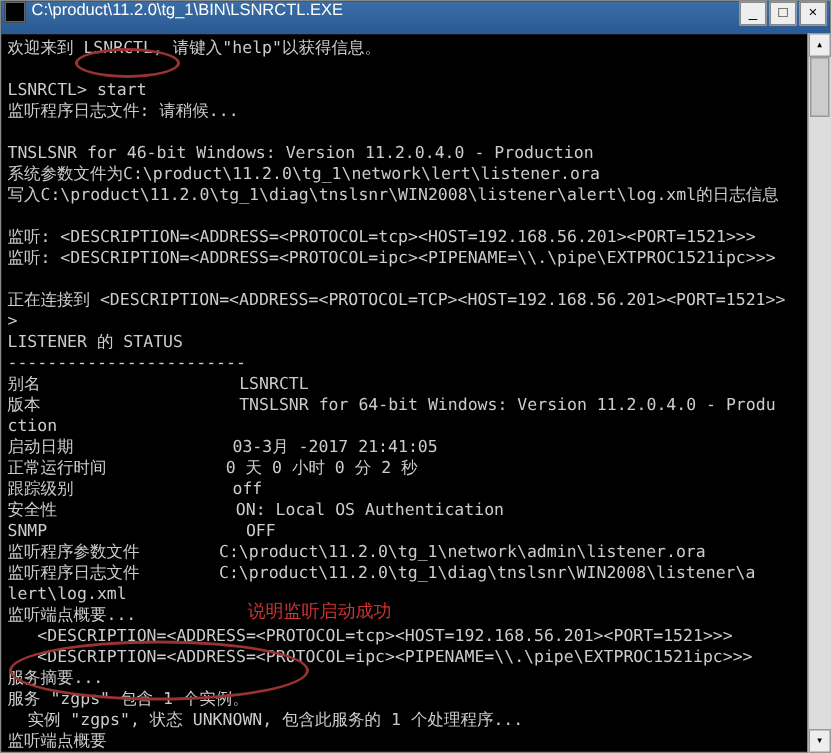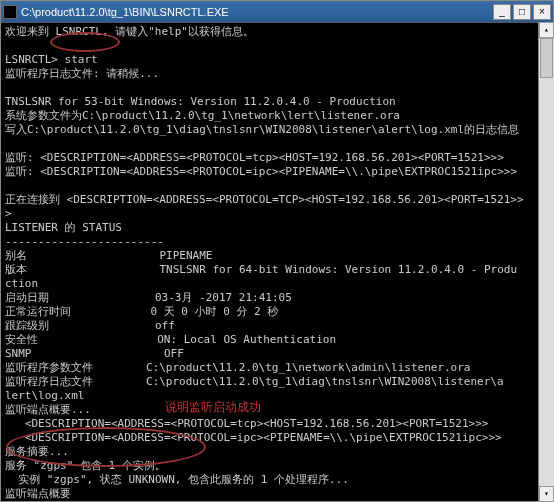--- a/index.html
+++ b/index.html
@@ -14,21 +14,21 @@
 .window {
   width: 554px;
   height: 502px;
   border: 1px solid #888;
   background: #000;
 }
 .titlebar {
   height: 22px;
   background: linear-gradient(to bottom, #3a6ea5, #2a5a95);
   display: flex;
-  align-items: center;
+  align-items: flex-start;
   padding: 0 2px;
   border-bottom: 1px solid #555;
 }
 .title-icon {
   width: 14px;
   height: 14px;
   background: #000;
   border: 1px solid #666;
   margin-right: 4px;
 }
@@ -126,32 +126,32 @@
       <div class="win-btn">_</div>
       <div class="win-btn">□</div>
       <div class="win-btn">×</div>
     </div>
   </div>
   <div class="terminal"><span>欢迎来到 LSNRCTL, 请键入"help"以获得信息。</span>
 
 <span><span>LSNRCTL&gt;</span> <span>start</span></span>
 <span>监听程序日志文件: 请稍候...</span>
 
-<span>TNSLSNR for 53-bit Windows: Version 11.2.0.4.0 - Production</span>
+<span>TNSLSNR for 46-bit Windows: Version 11.2.0.4.0 - Production</span>
 <span>系统参数文件为C:\product\11.2.0\tg_1\network\lert\listener.ora</span>
 <span>写入C:\product\11.2.0\tg_1\diag\tnslsnr\WIN2008\listener\alert\log.xml的日志信息</span>
 
 <span>监听: &lt;DESCRIPTION=&lt;ADDRESS=&lt;PROTOCOL=tcp&gt;&lt;HOST=192.168.56.201&gt;&lt;PORT=1521&gt;&gt;&gt;</span>
 <span>监听: &lt;DESCRIPTION=&lt;ADDRESS=&lt;PROTOCOL=ipc&gt;&lt;PIPENAME=\\.\pipe\EXTPROC1521ipc&gt;&gt;&gt;</span>
 
 <span>正在连接到 &lt;DESCRIPTION=&lt;ADDRESS=&lt;PROTOCOL=TCP&gt;&lt;HOST=192.168.56.201&gt;&lt;PORT=1521&gt;&gt;</span>
 <span>&gt;</span>
 <span>LISTENER 的 STATUS</span>
 <span>------------------------</span>
-<span><span>别名</span>                    <span>PIPENAME</span></span>
+<span><span>别名</span>                    <span>LSNRCTL</span></span>
 <span><span>版本</span>                    <span>TNSLSNR for 64-bit Windows: Version 11.2.0.4.0 - Produ</span></span>
 <span>ction</span>
 <span><span>启动日期</span>                <span>03-3月 -2017 21:41:05</span></span>
 <span><span>正常运行时间</span>            <span>0 天 0 小时 0 分 2 秒</span></span>
 <span><span>跟踪级别</span>                <span>off</span></span>
 <span><span>安全性</span>                  <span>ON: Local OS Authentication</span></span>
 <span><span>SNMP</span>                    <span>OFF</span></span>
 <span><span>监听程序参数文件</span>        <span>C:\product\11.2.0\tg_1\network\admin\listener.ora</span></span>
 <span><span>监听程序日志文件</span>        <span>C:\product\11.2.0\tg_1\diag\tnslsnr\WIN2008\listener\a</span></span>
 <span>lert\log.xml</span>

